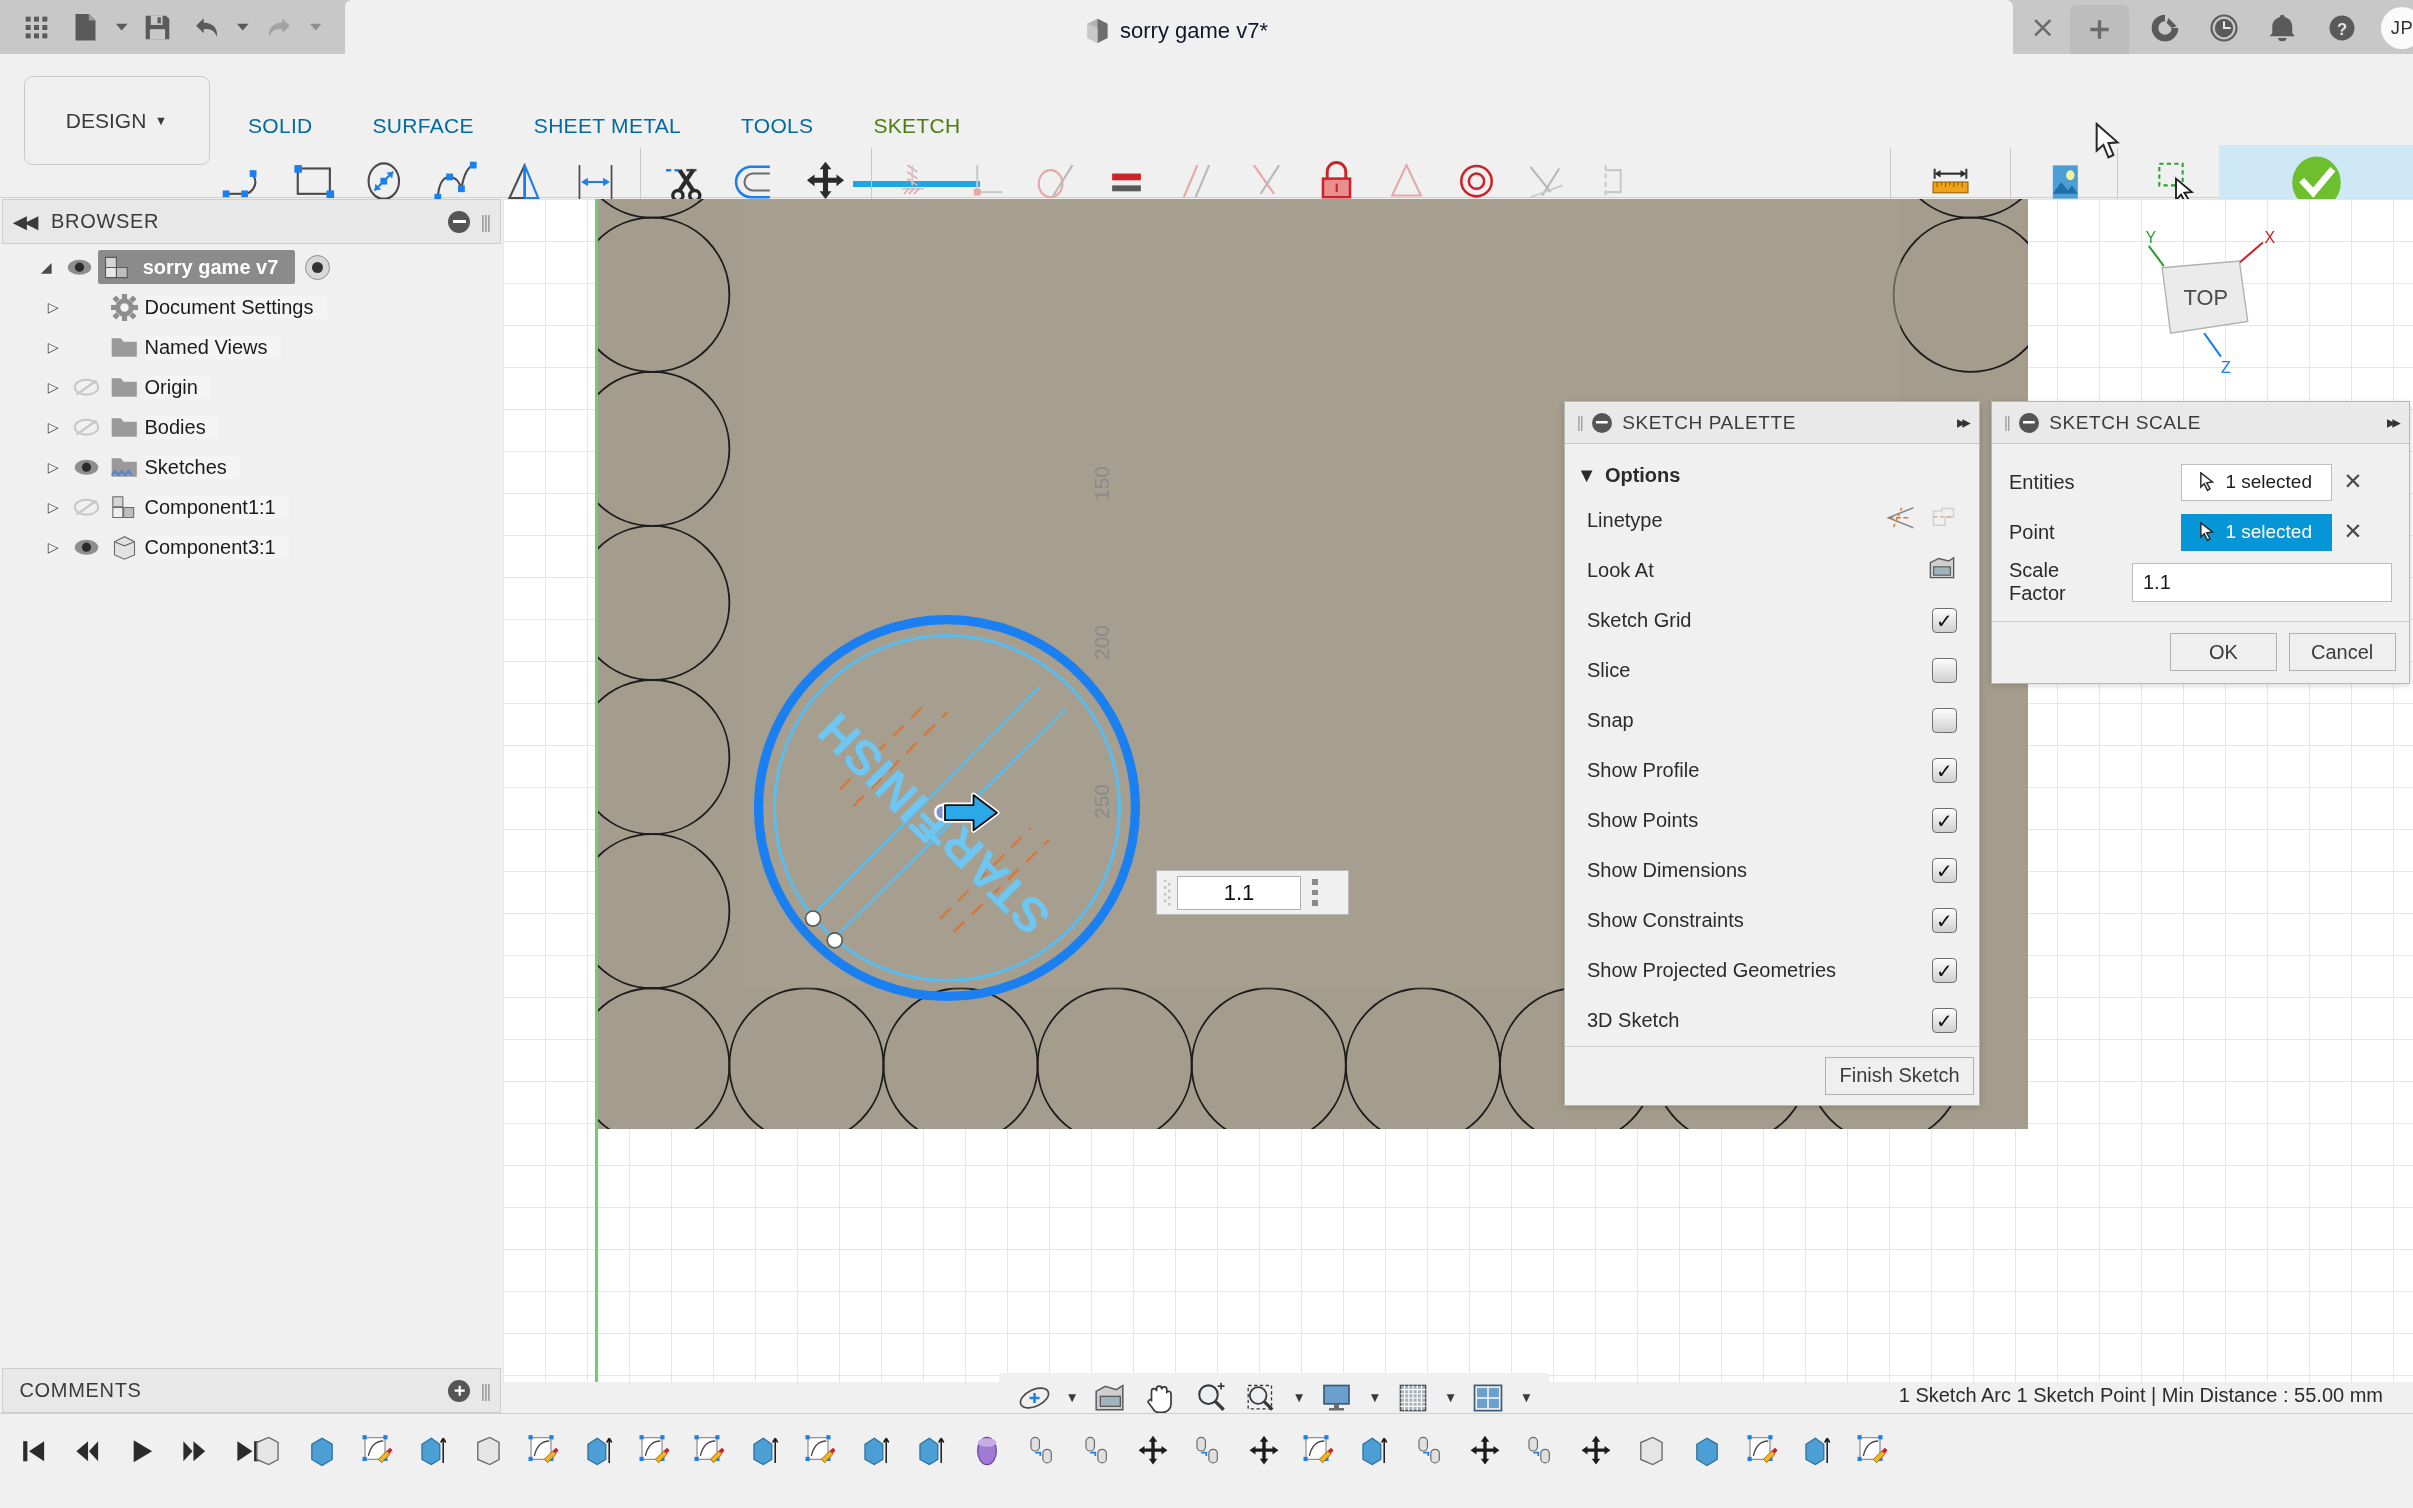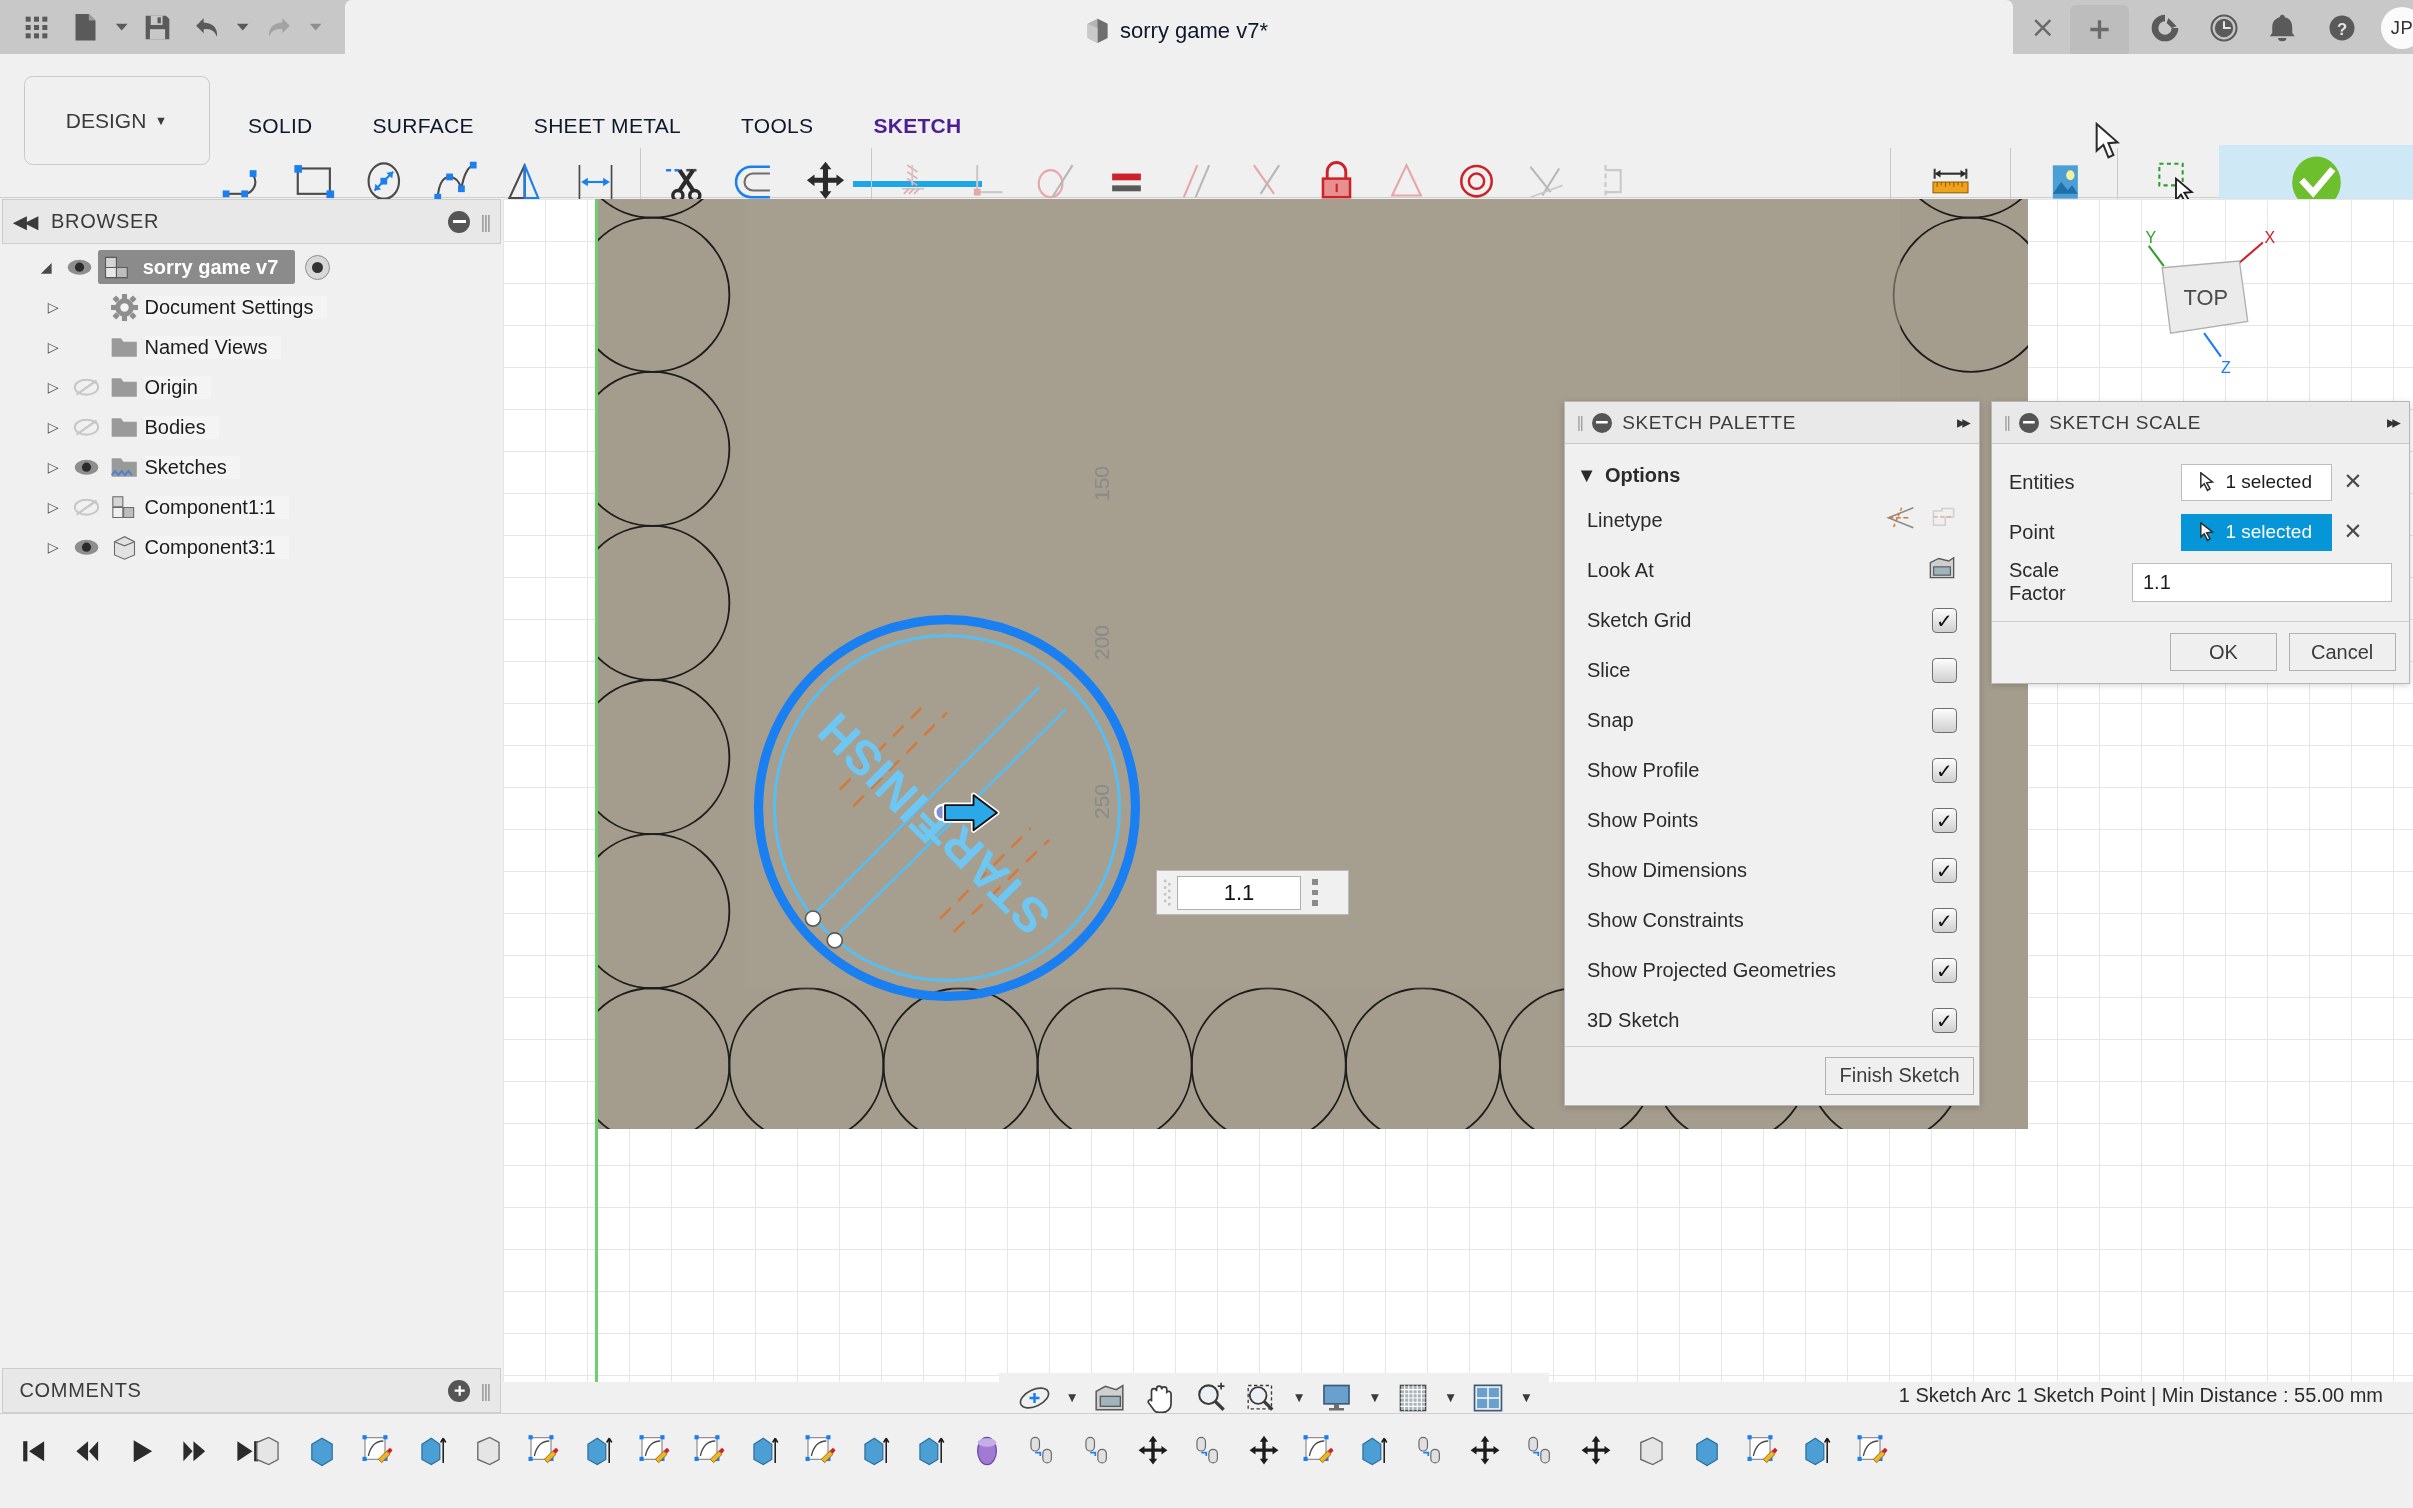--- a/index.html
+++ b/index.html
@@ -58,24 +58,24 @@
   .design-btn {
     position:absolute; left:23.5px; top:22px; width:186px; height:89px;
     border:0.8px solid #c9c9c9; border-radius:8.4px; background:#f0f0f0;
     display:flex; align-items:center; justify-content:center;
     font-size:21px; color:#3b3b3b; cursor:pointer;
   }
   .design-btn .caret { margin-left:8.4px; font-size:12.6px; }
 
   .tabstrip { position:absolute; left:218px; top:55px; display:flex; gap:0px; }
   .rtab {
-    padding:0 30px; font-size:21px; color:#0f172a; letter-spacing:0.3px;
+    padding:0 30px; font-size:21px; color:#0369a1; letter-spacing:0.3px;
     cursor:pointer; height:34px; line-height:34px;
   }
-  .rtab.active { color:#4c1d95; position:relative;font-weight:bold; }
+  .rtab.active { color:#4d7c0f; position:relative; }
   .rtab.active::after {
     content:""; position:absolute; left:10px; right:10px; bottom:-44px; height:5.9px; background:#1ca8e8;
   }
 
   .toolgroups { position:absolute; left:210px; top:91px; display:flex; align-items:flex-start; }
   .tgroup { display:flex; flex-direction:column; align-items:center; }
   .ticons { display:flex; align-items:center; gap:0px; }
   .tbtn {
     width:70px; height:74px; display:flex; align-items:center; justify-content:center;
     cursor:pointer;

